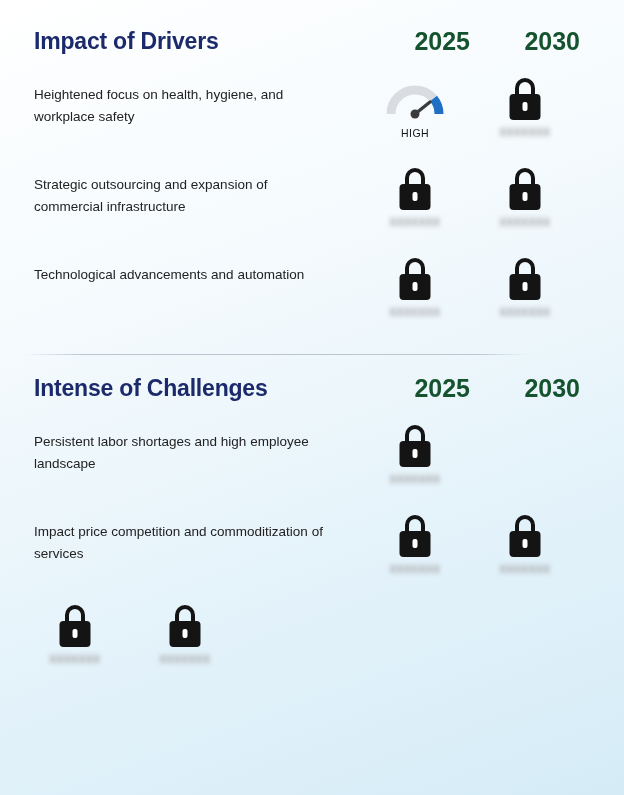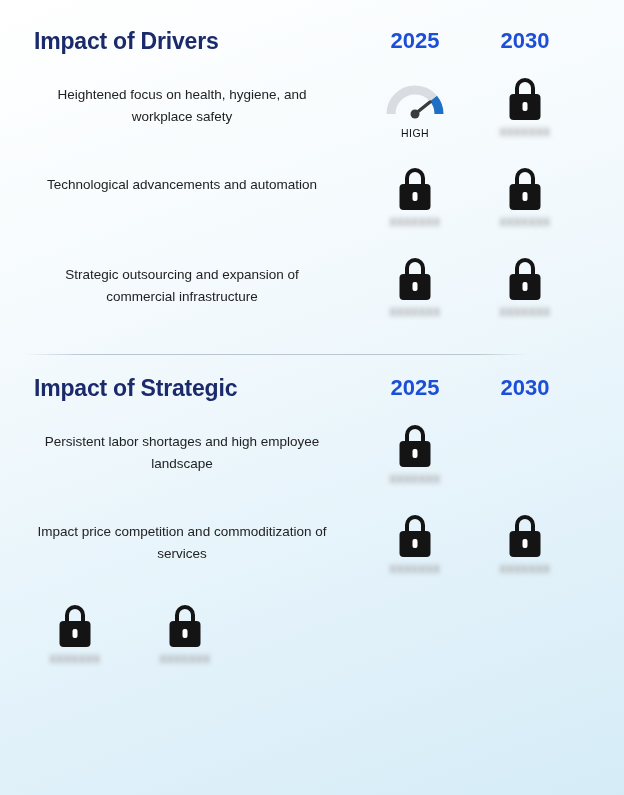--- a/index.html
+++ b/index.html
@@ -32,31 +32,30 @@
   .section-title {
     font-size: 23px;
     font-weight: bold;
     color: #1b2a6b;
     letter-spacing: -0.2px;
     padding-left: 14px;
     flex: 0 0 340px;
   }
   .year-head {
     flex: 0 0 110px;
-    text-align: center;
-    font-size: 22px;
+    text-align: right;
+    font-size: 25px;
     font-weight: bold;
-    color: #1d4ed8;
+    color: #14532d;
   }
 
   .row {
     display: flex;
     align-items: flex-start;
     min-height: 90px;
-    text-align: center;
   }
   .row-label {
     flex: 0 0 340px;
     font-size: 13.5px;
     line-height: 1.65;
     color: #222;
     padding: 14px 30px 0 14px;
   }
   .cell {
     flex: 0 0 110px;
@@ -167,70 +166,70 @@
         <div class="lock">
           <div class="shackle"></div>
             <div class="body"></div>
             <div class="keyhole"></div>
         </div>
         <div class="blurred-label">XXXXXXX</div>
       </div>
     </div>
 
     <div class="row">
+      <div class="row-label">Strategic outsourcing and expansion of commercial infrastructure</div>
+
+      <div class="cell">
+        <div class="lock">
+          <div class="shackle"></div>
+            <div class="body"></div>
+            <div class="keyhole"></div>
+        </div>
+        <div class="blurred-label">XXXXXXX</div>
+      </div>
+
+      <div class="cell">
+        <div class="lock">
+          <div class="shackle"></div>
+            <div class="body"></div>
+            <div class="keyhole"></div>
+        </div>
+        <div class="blurred-label">XXXXXXX</div>
+      </div>
+    </div>
+
+    <div class="row">
       <div class="row-label">Technological advancements and automation</div>
 
       <div class="cell">
         <div class="lock">
           <div class="shackle"></div>
             <div class="body"></div>
             <div class="keyhole"></div>
         </div>
         <div class="blurred-label">XXXXXXX</div>
       </div>
 
       <div class="cell">
         <div class="lock">
           <div class="shackle"></div>
             <div class="body"></div>
             <div class="keyhole"></div>
         </div>
         <div class="blurred-label">XXXXXXX</div>
       </div>
     </div>
-
-    <div class="row">
-      <div class="row-label">Strategic outsourcing and expansion of commercial infrastructure</div>
-
-      <div class="cell">
-        <div class="lock">
-          <div class="shackle"></div>
-            <div class="body"></div>
-            <div class="keyhole"></div>
-        </div>
-        <div class="blurred-label">XXXXXXX</div>
-      </div>
-
-      <div class="cell">
-        <div class="lock">
-          <div class="shackle"></div>
-            <div class="body"></div>
-            <div class="keyhole"></div>
-        </div>
-        <div class="blurred-label">XXXXXXX</div>
-      </div>
-    </div>
   </div>
 
   <div class="divider"></div>
 
   <div class="section">
 
     <div class="section-header">
-      <div class="section-title">Impact of Strategic</div>
+      <div class="section-title">Intense of Challenges</div>
       <div class="year-head">2025</div>
       <div class="year-head">2030</div>
     </div>
 
     <div class="row">
       <div class="row-label">Persistent labor shortages and high employee landscape</div>
 
       <div class="cell">
         <div class="lock">
           <div class="shackle"></div>

